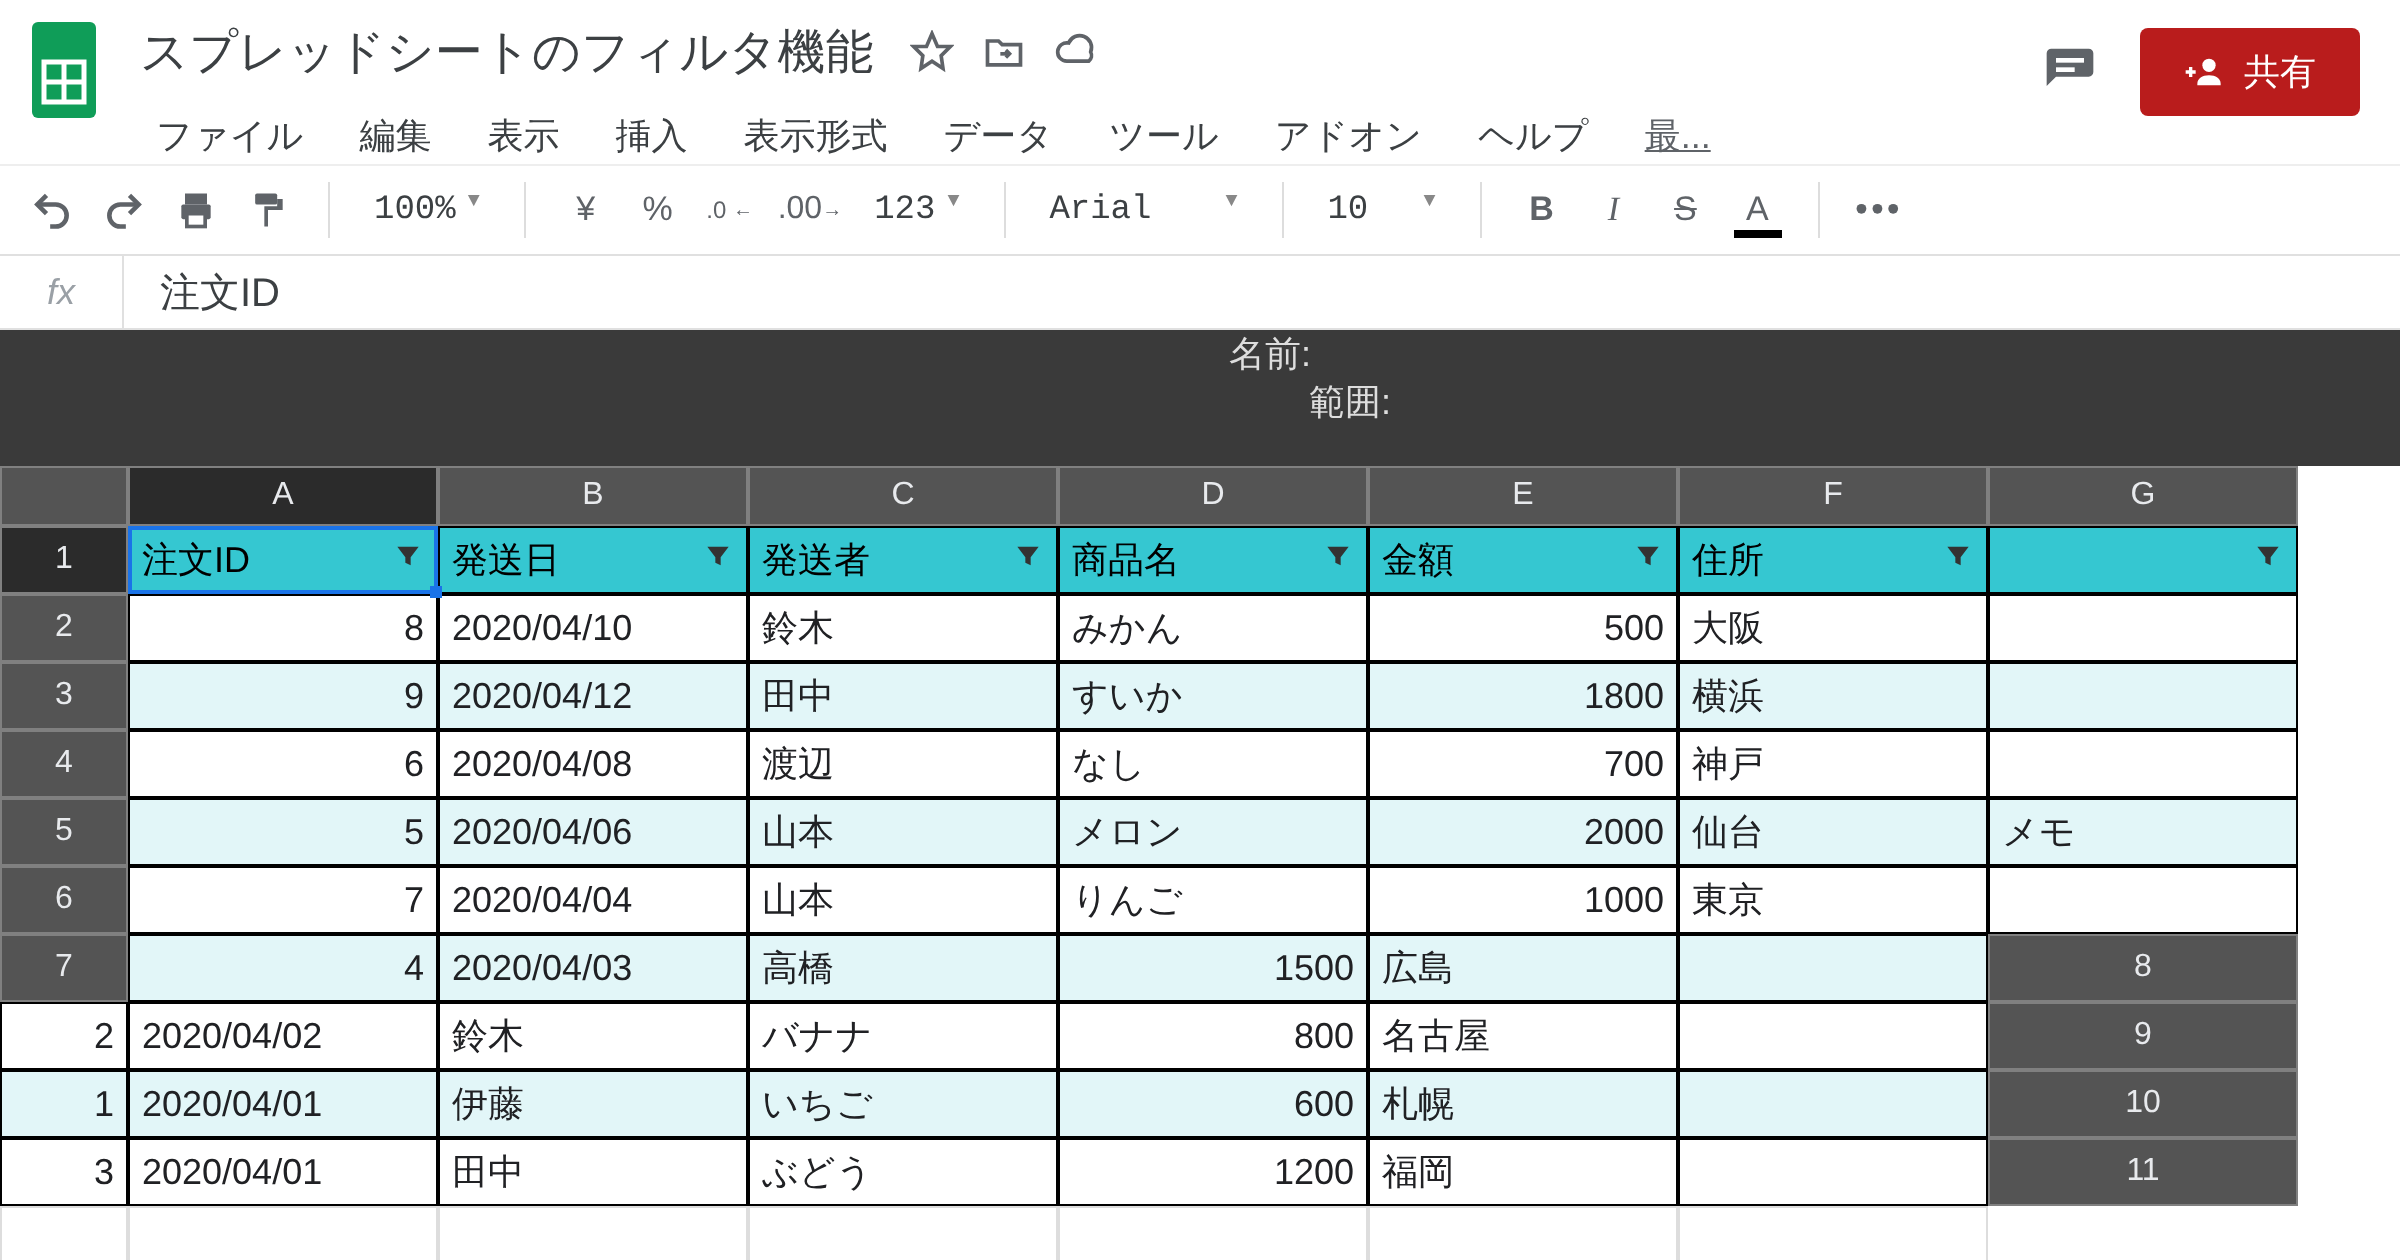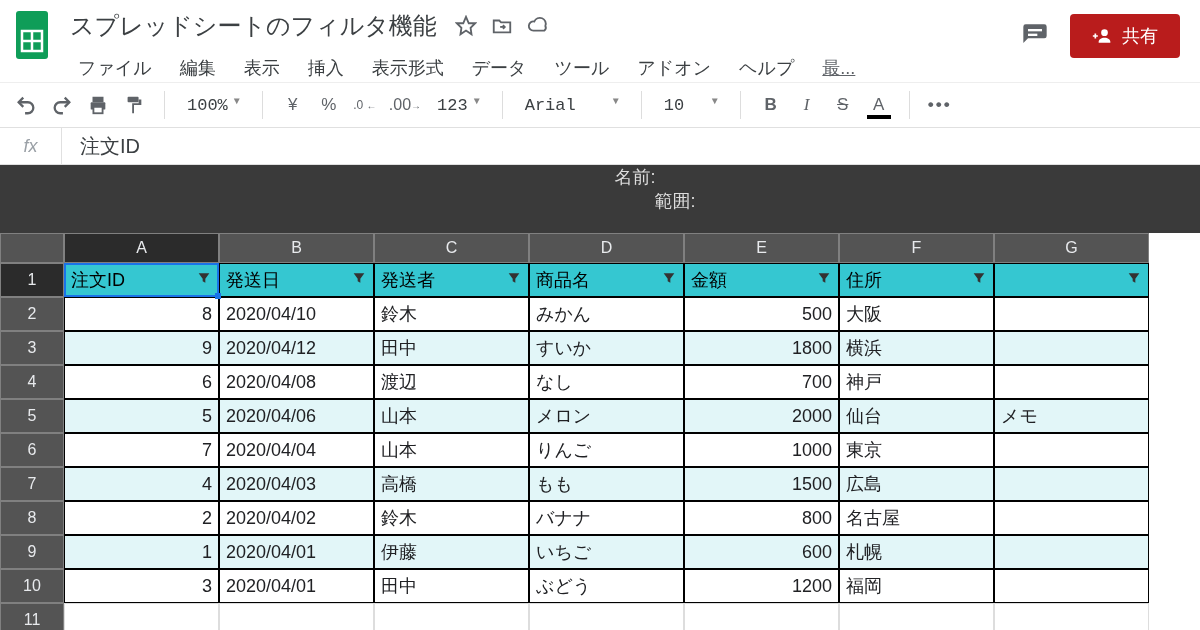--- a/index.html
+++ b/index.html
@@ -390,21 +390,20 @@
     <div class="cell">2020/04/04</div>
     <div class="cell">山本</div>
     <div class="cell">りんご</div>
     <div class="cell right">1000</div>
     <div class="cell">東京</div>
     <div class="cell"></div>
     <div class="row-head">7</div>
     <div class="cell alt right">4</div>
     <div class="cell alt">2020/04/03</div>
     <div class="cell alt">高橋</div>
-    <div class="cell alt">もも</div>
     <div class="cell alt right">1500</div>
     <div class="cell alt">広島</div>
     <div class="cell alt"></div>
     <div class="row-head">8</div>
     <div class="cell right">2</div>
     <div class="cell">2020/04/02</div>
     <div class="cell">鈴木</div>
     <div class="cell">バナナ</div>
     <div class="cell right">800</div>
     <div class="cell">名古屋</div>

